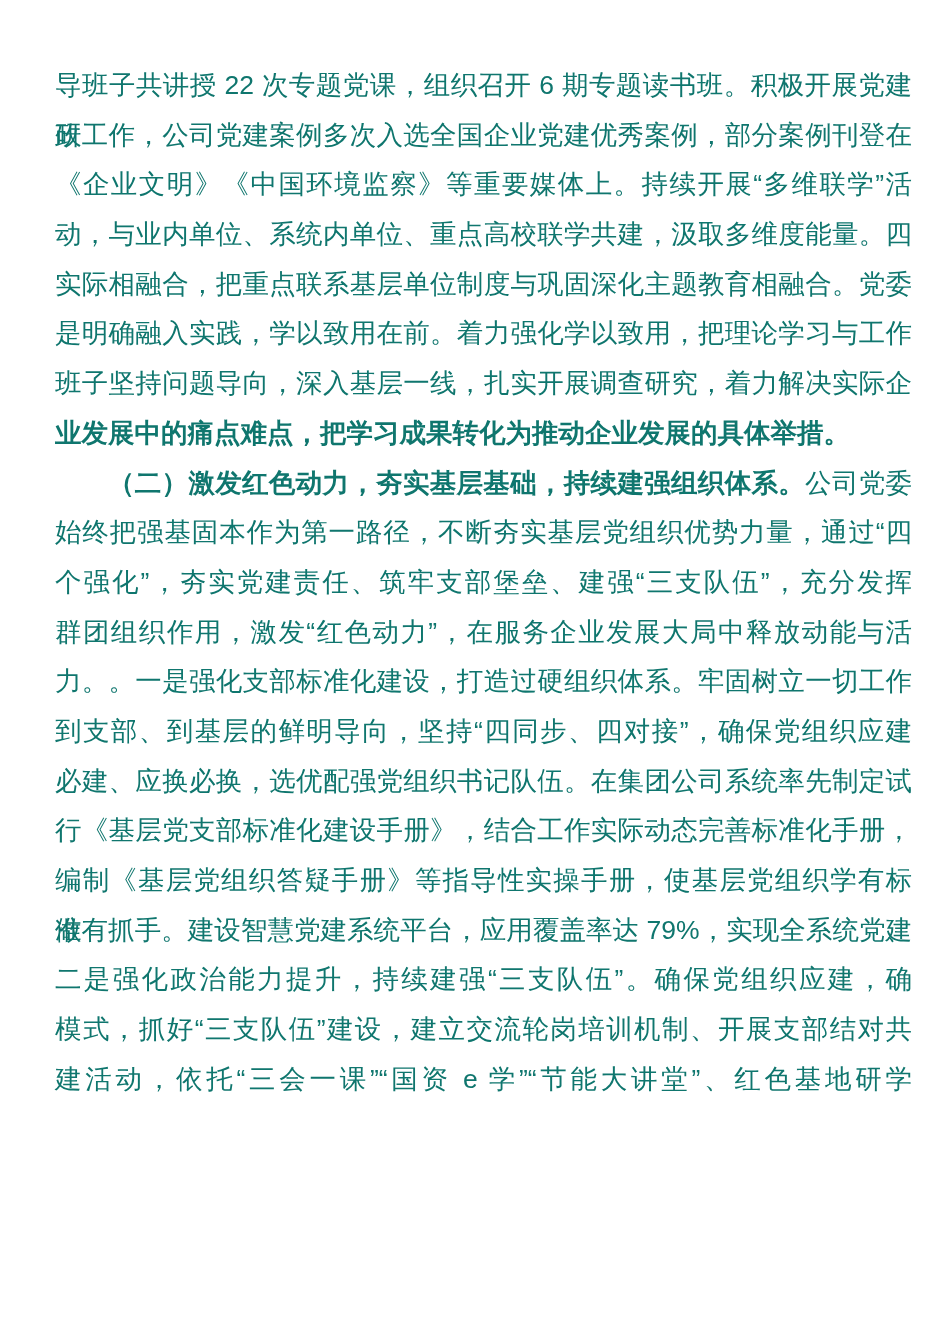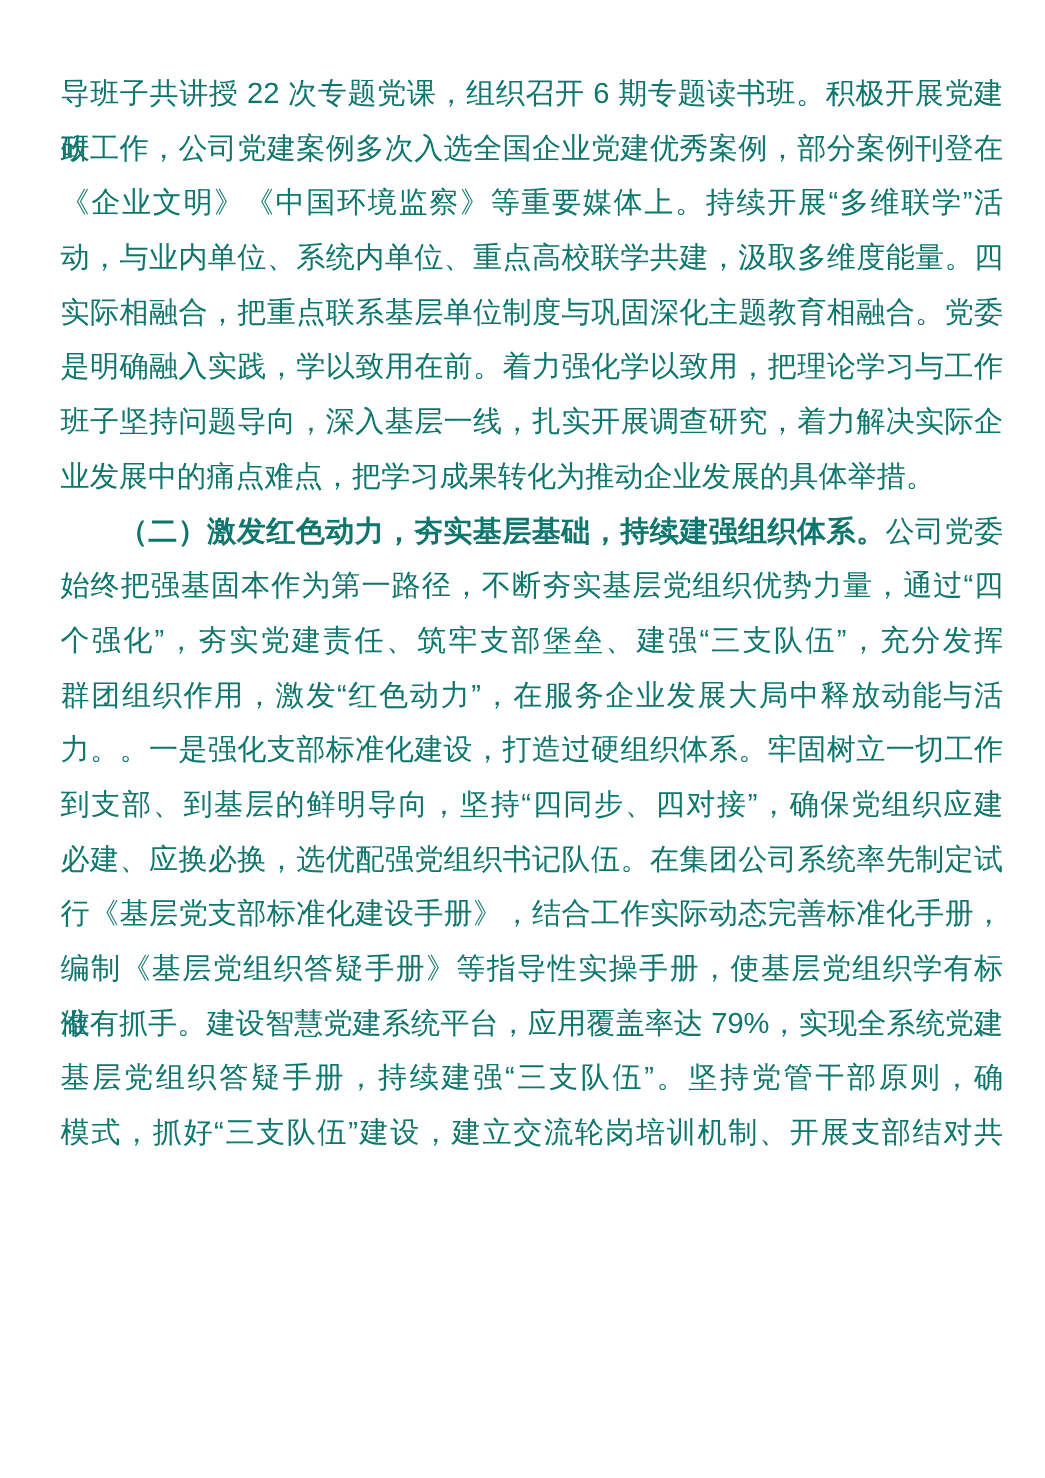--- a/index.html
+++ b/index.html
@@ -25,20 +25,21 @@
     font-weight: 400;
   }
   .line {
     text-align: justify;
     text-align-last: justify;
     height: 49.7px;
     overflow: visible;
   }
   .line.para-end {
     text-align-last: left;
+    font-weight: bold;
   }
   .line.first-indent {
     text-indent: 2em;
   }
   .bold-run {
     font-weight: 700;
   }
 </style>
 </head>
 <body>
@@ -62,17 +63,18 @@
     </div>
     <div class="line">始终把强基固本作为第一路径，不断夯实基层党组织优势力量，通过“四</div>
     <div class="line">个强化”，夯实党建责任、筑牢支部堡垒、建强“三支队伍”，充分发挥</div>
     <div class="line">群团组织作用，激发“红色动力”，在服务企业发展大局中释放动能与活</div>
     <div class="line">力。。一是强化支部标准化建设，打造过硬组织体系。牢固树立一切工作</div>
     <div class="line">到支部、到基层的鲜明导向，坚持“四同步、四对接”，确保党组织应建</div>
     <div class="line">必建、应换必换，选优配强党组织书记队伍。在集团公司系统率先制定试</div>
     <div class="line">行《基层党支部标准化建设手册》，结合工作实际动态完善标准化手册，</div>
     <div class="line">编制《基层党组织答疑手册》等指导性实操手册，使基层党组织学有标准、</div>
     <div class="line">做有抓手。建设智慧党建系统平台，应用覆盖率达 79%，实现全系统党建</div>
-    <div class="line">基层党组织答疑手册，持续建强“三支队伍”。坚持党管干部原则，确</div>
+    <div class="line">二是强化政治能力提升，持续建强“三支队伍”。确保党组织应建，确</div>
     <div class="line">模式，抓好“三支队伍”建设，建立交流轮岗培训机制、开展支部结对共</div>
+    <div class="line">建活动，依托“三会一课”“国资 e 学”“节能大讲堂”、红色基地研学</div>
   </div>
 
 </div>
 
 </body></html>

